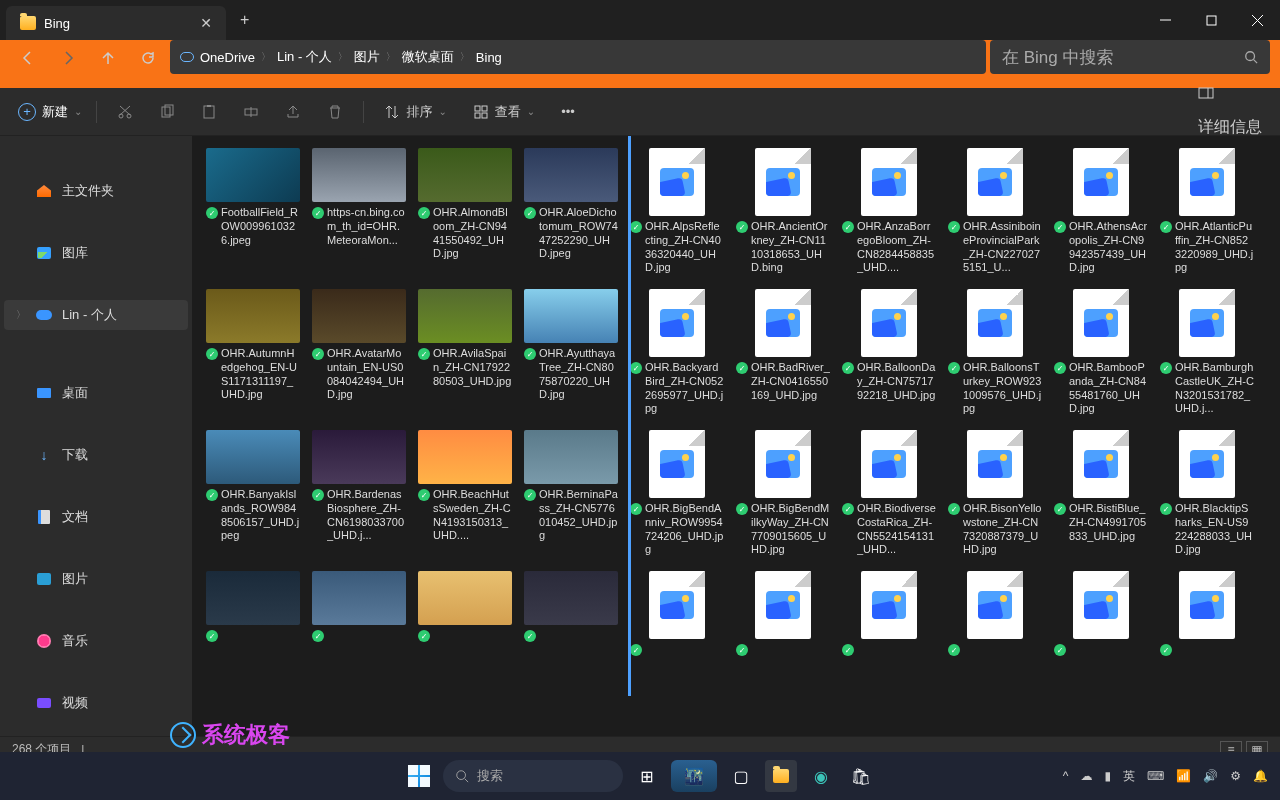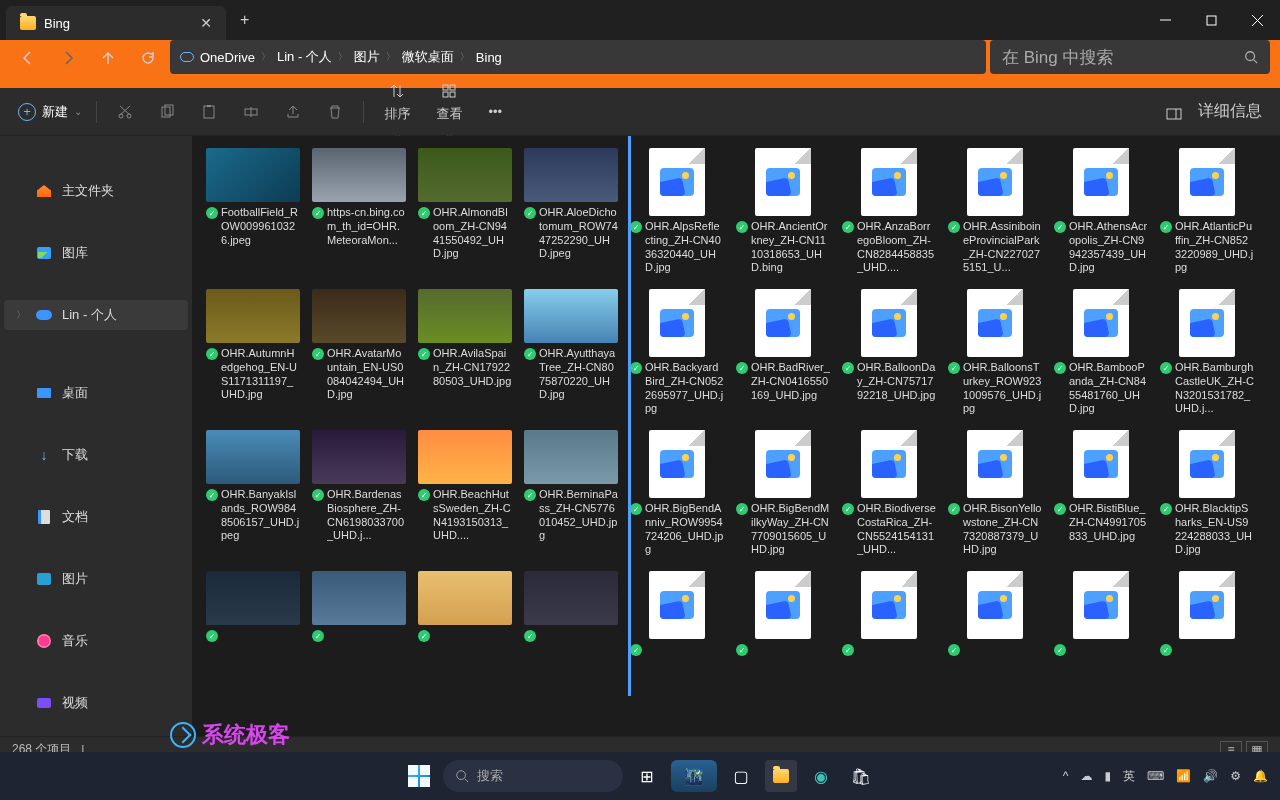--- a/index.html
+++ b/index.html
@@ -16,26 +16,26 @@
 .nav-row { height: 48px; background: #f97316; display:flex; padding: 0 10px; gap: 4px; }
 .nav-btn { width: 36px; height: 36px; display:flex; align-items:center; justify-content:center; color:#ccc; border-radius:4px; }
 .nav-btn svg { width: 16px; height: 16px; }
 .addr-bar { flex:1; height: 34px; background:#383838; border-radius:4px; display:flex; align-items:center; padding: 0 10px; gap: 6px; font-size: 13px; }
 .crumb { display:flex; align-items:center; gap:8px; }
 .chev { color:#888; font-size: 10px; }
 .cloud-icon { width:14px; height:10px; border:1.5px solid #6bb6ff; border-radius:6px; }
 .search-bar { width: 280px; height: 34px; background:#383838; border-radius:4px; display:flex; align-items:center; padding:0 12px; font-size:17px; color:#aaa; gap:8px; }
 .search-bar svg { margin-left: auto; }
 .toolbar { height: 48px; background:#2c2c2c; display:flex; align-items:center; padding: 0 18px; gap: 14px; border-bottom: 1px solid #222; }
-.tool-btn { display:flex; align-items:center; gap:6px; color:#ccc; font-size:13px; padding: 4px 6px; border-radius:4px;flex-direction:column; }
+.tool-btn { display:flex; align-items:center; gap:6px; color:#ccc; font-size:13px; padding: 4px 6px; border-radius:4px; }
 .tool-btn svg { width:16px; height:16px; }
 .tool-sep { width:1px; height:22px; background:#444; }
 .new-btn { display:flex; align-items:center; gap:6px; color:#fff; font-size:13px; }
 .plus-circle { width:18px; height:18px; border:1.5px solid #6bb6ff; border-radius:50%; display:flex; align-items:center; justify-content:center; color:#6bb6ff; font-size:13px; line-height:1; }
-.details-btn { margin-left:auto; display:flex; align-items:flex-end; gap:16px; color:#ccc; }
+.details-btn { margin-left:auto; display:flex; align-items:flex-start; gap:16px; color:#ccc;flex-direction:column; }
 .layout { display:flex; height: calc(800px - 40px - 48px - 48px - 26px - 38px); }
 .sidebar { width: 192px; background:#2c2c2c; padding: 8px 4px; font-size: 13px; overflow:hidden; }
 .sb-item { display:flex; align-items:center; gap:10px; padding: 6px 12px; border-radius:4px; color:#ddd;margin-top:32px; }
 .sb-item.selected { background:#3a3a3a; }
 .sb-sep { height: 16px; }
 .sb-icon { width:16px; height:16px; display:flex; align-items:center; justify-content:center; }
 .sb-chev { width:10px; color:#888; font-size:10px; }
 .home-ic { background: linear-gradient(#ff8a3d,#ff6a00); width:14px; height:12px; clip-path: polygon(50% 0, 100% 45%, 100% 100%, 0 100%, 0 45%); }
 .gallery-ic { width:14px; height:12px; background:#35a0ff; border-radius:2px; position:relative; }
 .gallery-ic::after{content:'';position:absolute;bottom:1px;left:1px;width:12px;height:6px;background:linear-gradient(135deg,#7dd86b 50%, transparent 50%);}

